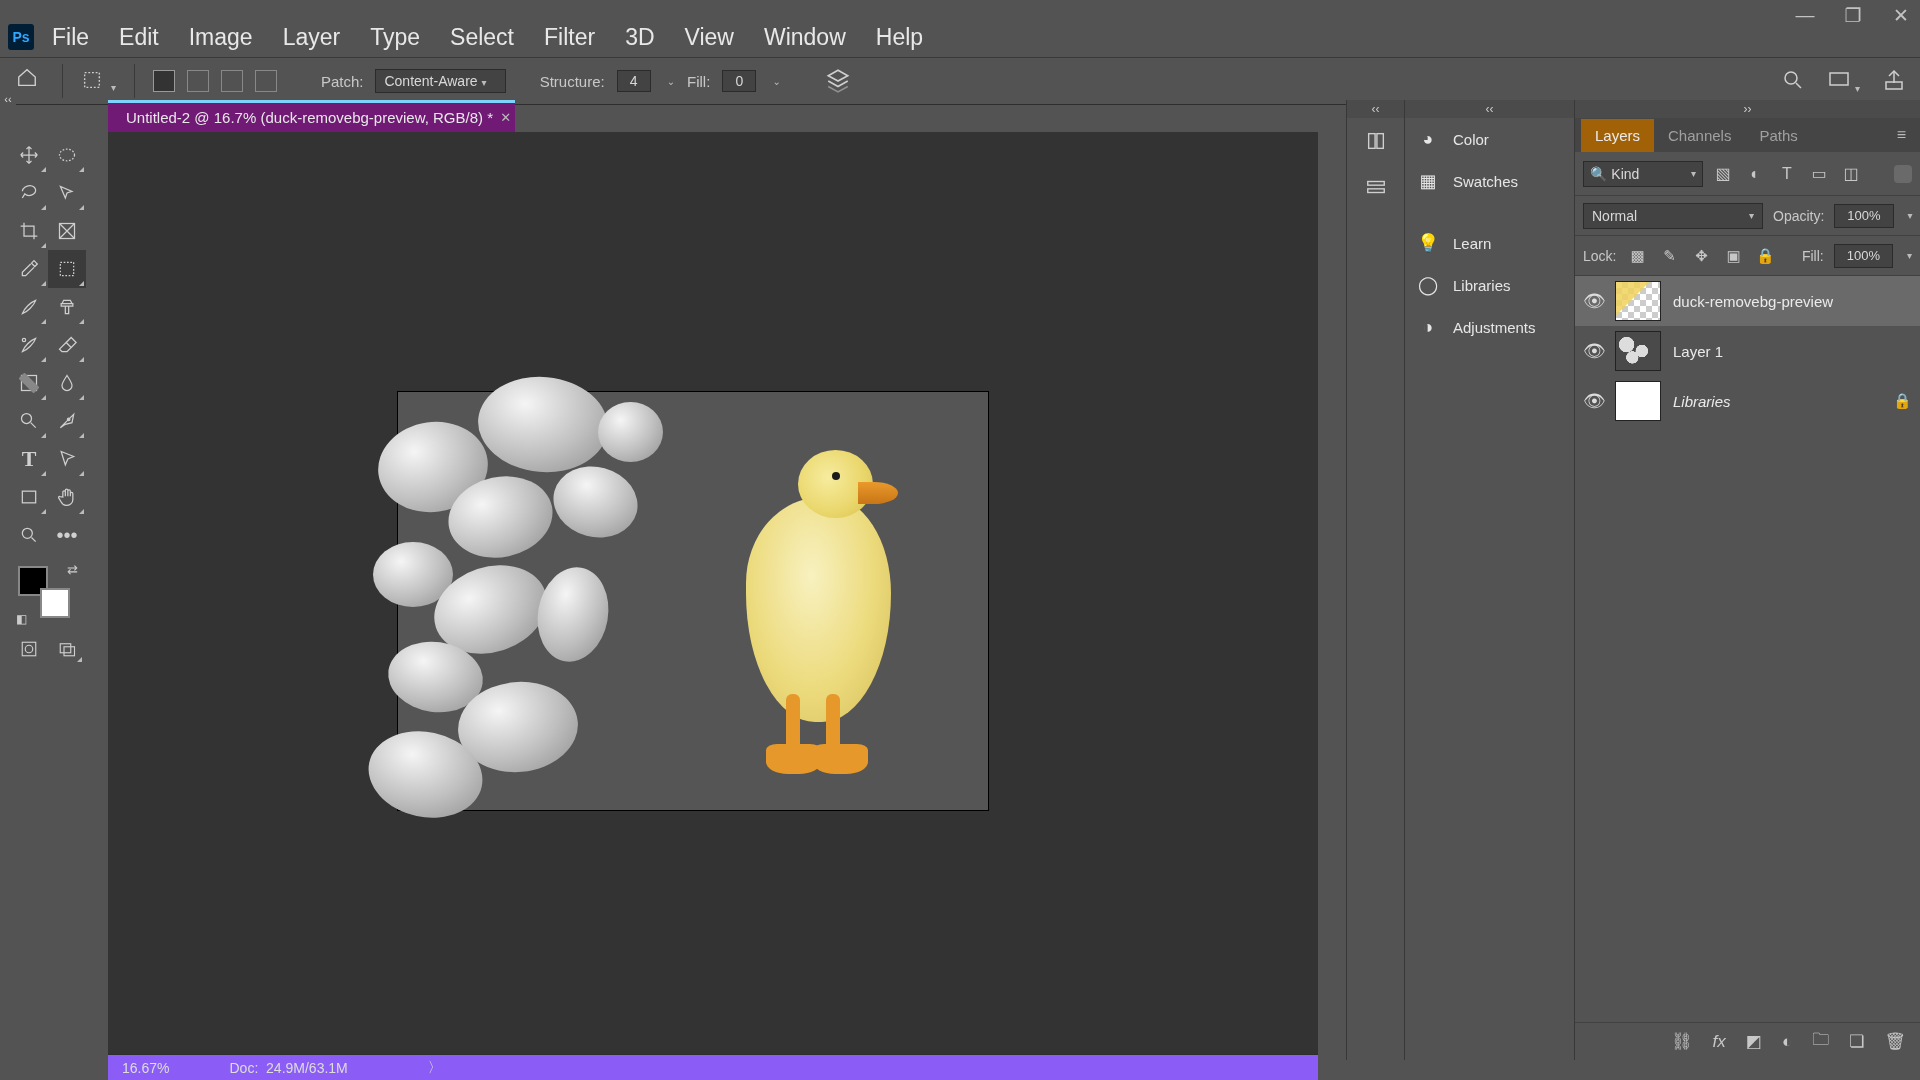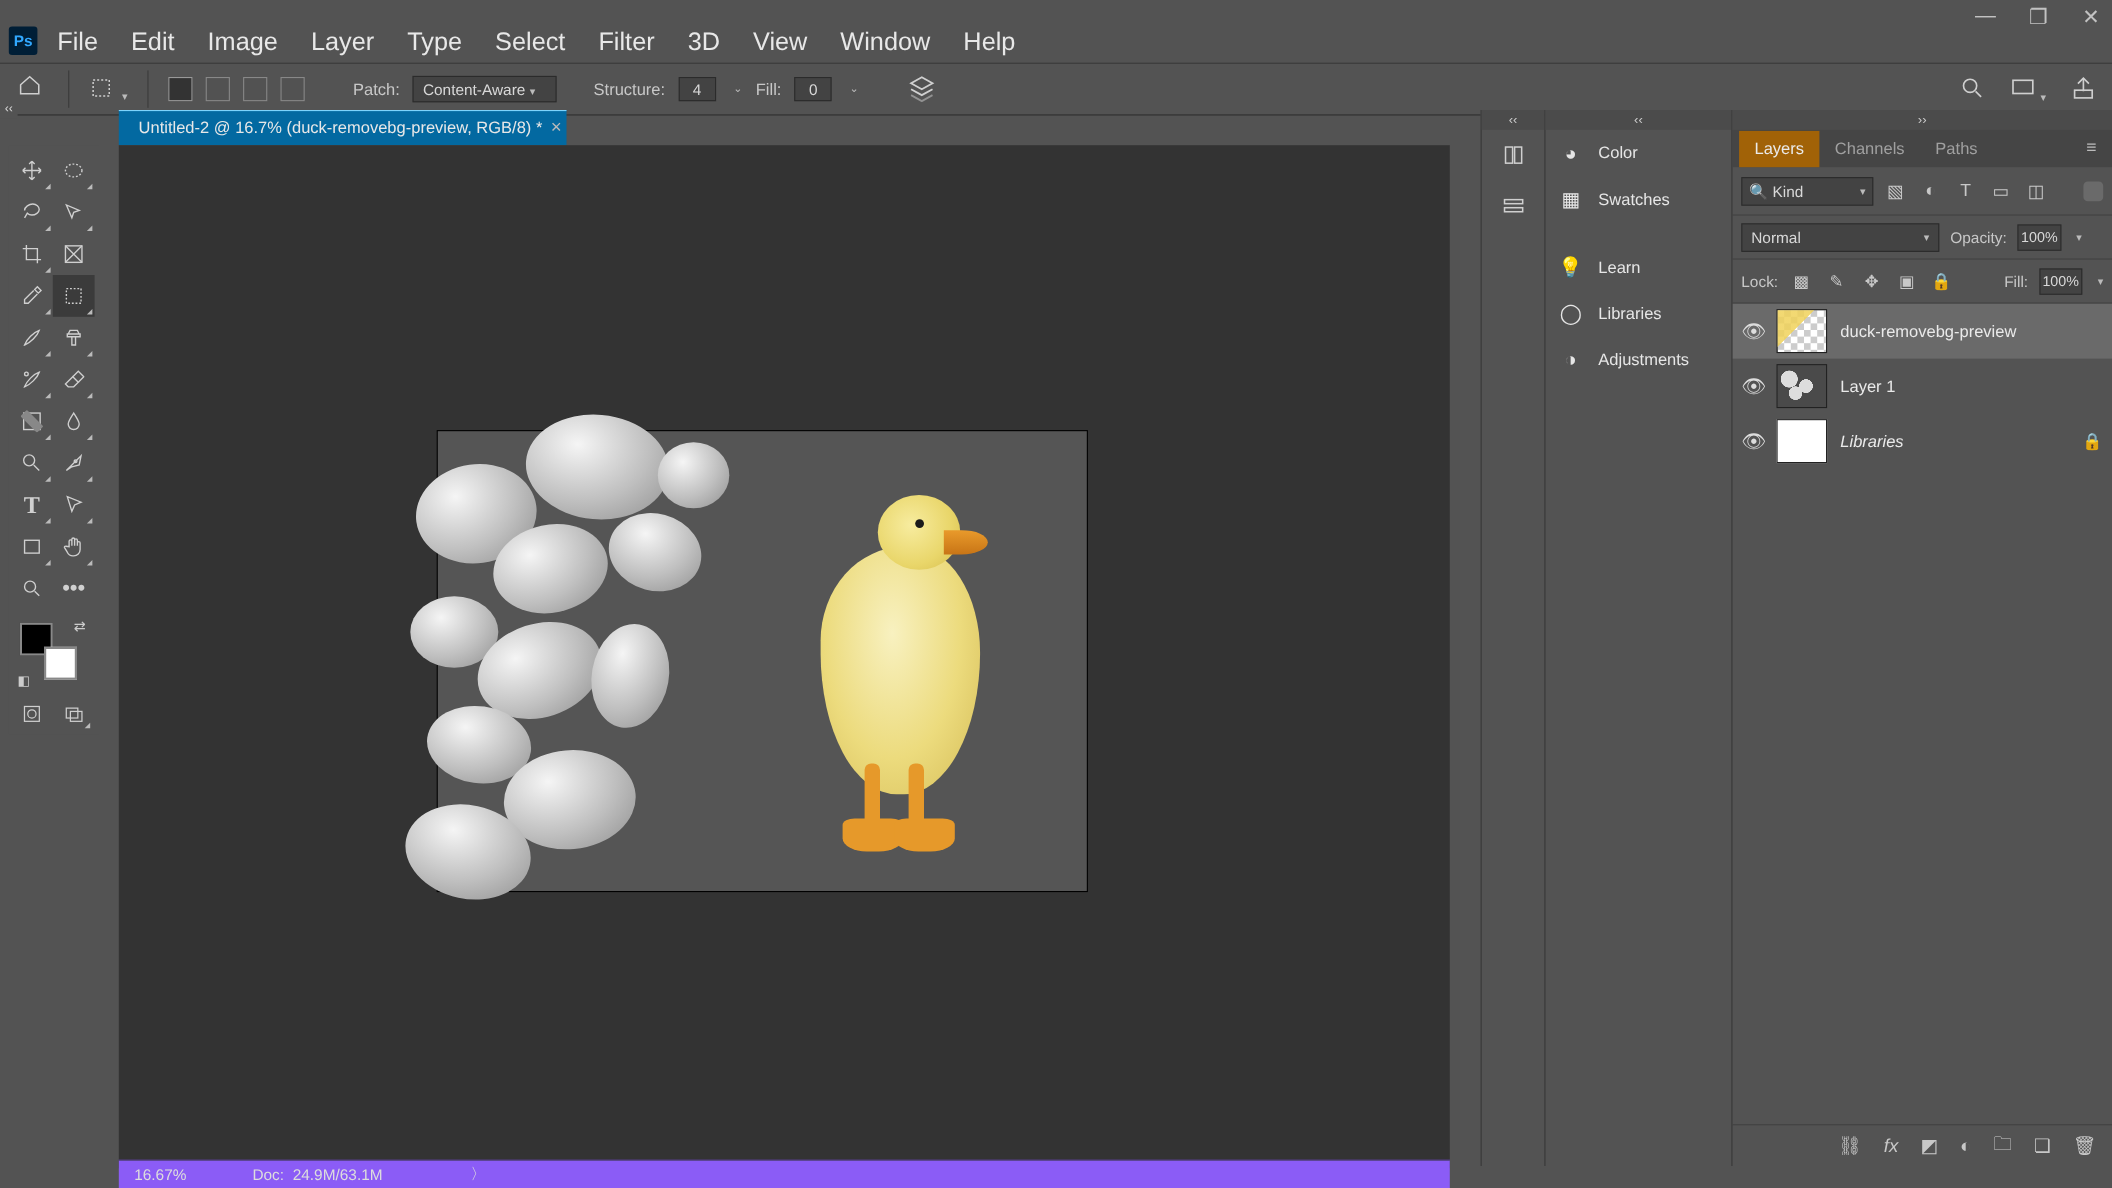--- a/index.html
+++ b/index.html
@@ -36,21 +36,21 @@
 .tools .tbtn .corner{ position:absolute; right:2px; bottom:2px; width:0; height:0; border-right:5px solid #bbb; border-top:5px solid transparent;}
 .fgbg{ width:76px; height:68px; position:relative; margin-top:6px;}
 .fg{ width:30px; height:30px; background:#000; border:2px solid #888; position:absolute; left:8px; top:6px;}
 .bg{ width:30px; height:30px; background:#fff; border:2px solid #888; position:absolute; left:30px; top:28px;}
 .swap-ic{ position:absolute; right:8px; top:2px; font-size:13px; color:#ccc;}
 .defcol{ position:absolute; left:6px; bottom:2px; font-size:12px; color:#ccc;}
 .tools .extras{ width:76px; display:flex; justify-content:space-around; margin-top:6px;}
 
 
 .doc-tabs{ position:absolute; left:108px; top:100px; height:32px; display:flex;}
-.doc-tab{ background:#0369a1; padding:0 22px 0 18px; display:flex; align-items:center; font-size:15px; color:#e8e8e8; position:relative; border-top:1px solid #7dd3fc;}
+.doc-tab{ background:#701a75; padding:0 22px 0 18px; display:flex; align-items:center; font-size:15px; color:#e8e8e8; position:relative; border-top:3px solid #7dd3fc;}
 .doc-tab .close{ position:absolute; right:4px; top:7px; font-size:13px; color:#bbb;}
 
 
 .canvas-wrap{ position:absolute; left:108px; top:132px; width:1210px; height:930px; background:#333333;}
 .canvas{ position:absolute; left:290px; top:260px; width:590px; height:418px; background:#555; box-shadow:0 0 0 1px #000;}
 
 .stone{ position:absolute; background:radial-gradient(ellipse at 35% 30%, #f5f5f5, #bfbfbf 55%, #8e8e8e); border-radius:50%; }
 
 .duck{ position:absolute; left:330px; top:50px; width:175px; height:340px;}
 .duck-head{ position:absolute; left:70px; top:8px; width:75px; height:68px; background:radial-gradient(circle at 40% 40%, #f7ec9f, #e9d66a 60%, #d4bb4a); border-radius:50%;}
@@ -85,21 +85,21 @@
 .ptab{ padding:8px 14px; font-size:15px; color:#a0a0a0;}
 .ptab.active{ background:#a16207; color:#eaeaea;}
 .ptabs .menu-ic{ margin-left:auto; padding:8px; font-size:16px; color:#bbb;}
 .filterrow{ height:44px; display:flex; align-items:center; padding:0 8px; gap:8px; border-bottom:1px solid #414141;}
 .kind-dd{ flex:0 0 120px; height:26px; background:#434343; border:1px solid #2b2b2b; display:flex; align-items:center; padding:0 6px; font-size:14px; justify-content:space-between;}
 .filterrow .fic{ width:24px; text-align:center; font-size:16px; color:#c8c8c8;}
 .filterrow .switch{ margin-left:auto; width:18px; height:18px; background:#6a6a6a; border-radius:4px;}
 .blendrow{ height:40px; display:flex; align-items:center; padding:0 8px; gap:10px; border-bottom:1px solid #414141;}
 .blend-dd{ flex:0 0 180px; height:26px; background:#434343; border:1px solid #2b2b2b; display:flex; align-items:center; padding:0 8px; font-size:14px; justify-content:space-between;}
 .blendrow .lbl{ font-size:14px; color:#c8c8c8;}
-.pct-box{ height:24px; background:#434343; border:1px solid #2b2b2b; font-size:13px; padding:0 2px; display:flex; align-items:center;}
+.pct-box{ height:24px; background:#434343; border:1px solid #2b2b2b; font-size:13px; padding:0 12px; display:flex; align-items:center;}
 .lockrow{ height:40px; display:flex; align-items:center; padding:0 8px; gap:10px; border-bottom:1px solid #414141;}
 .lockrow .lbl{ font-size:14px; color:#c8c8c8; }
 .lockrow .lic{ width:22px; text-align:center; font-size:15px; color:#c8c8c8;}
 .lockrow .spacer{flex:1;}
 .layerlist{ flex:1; overflow:auto;}
 .layer{ height:50px; display:flex; align-items:center; padding:0 8px; gap:12px;}
 .layer.active{ background:#6a6a6a;}
 .eye{ width:20px; font-size:18px; color:#ddd;}
 .thumb{ width:46px; height:40px; background:#fff; border:1px solid #222;}
 .thumb.checker{ background:repeating-conic-gradient(#ccc 0 25%, #fff 0 50%) 0 0/12px 12px;}

